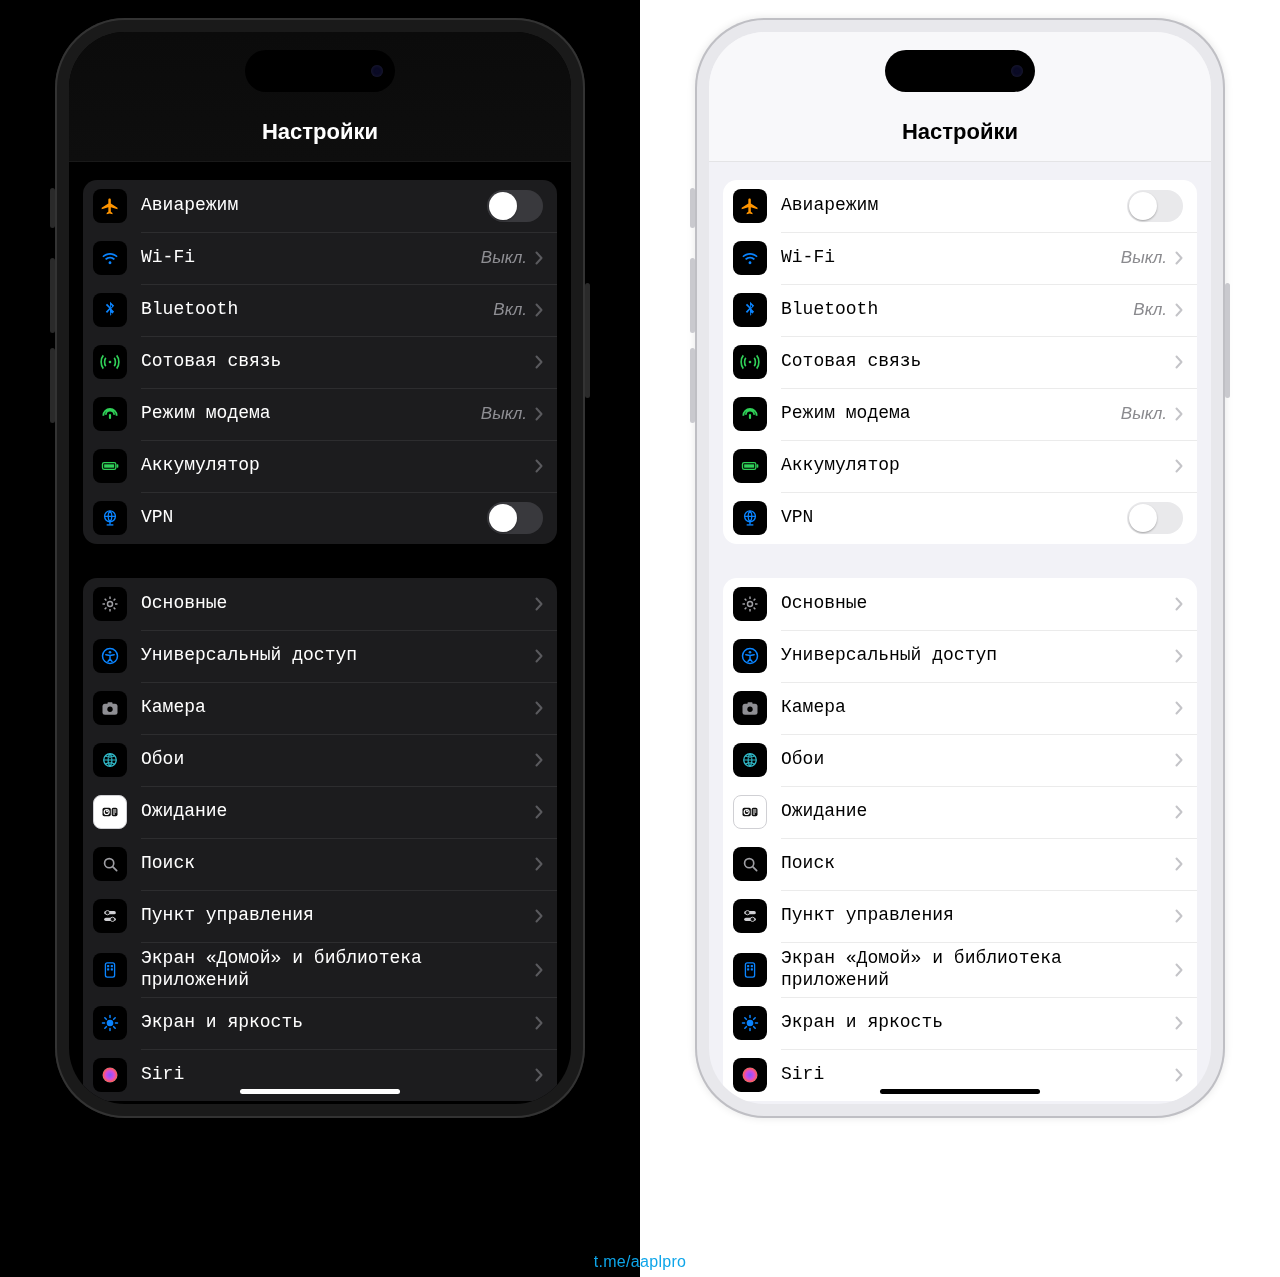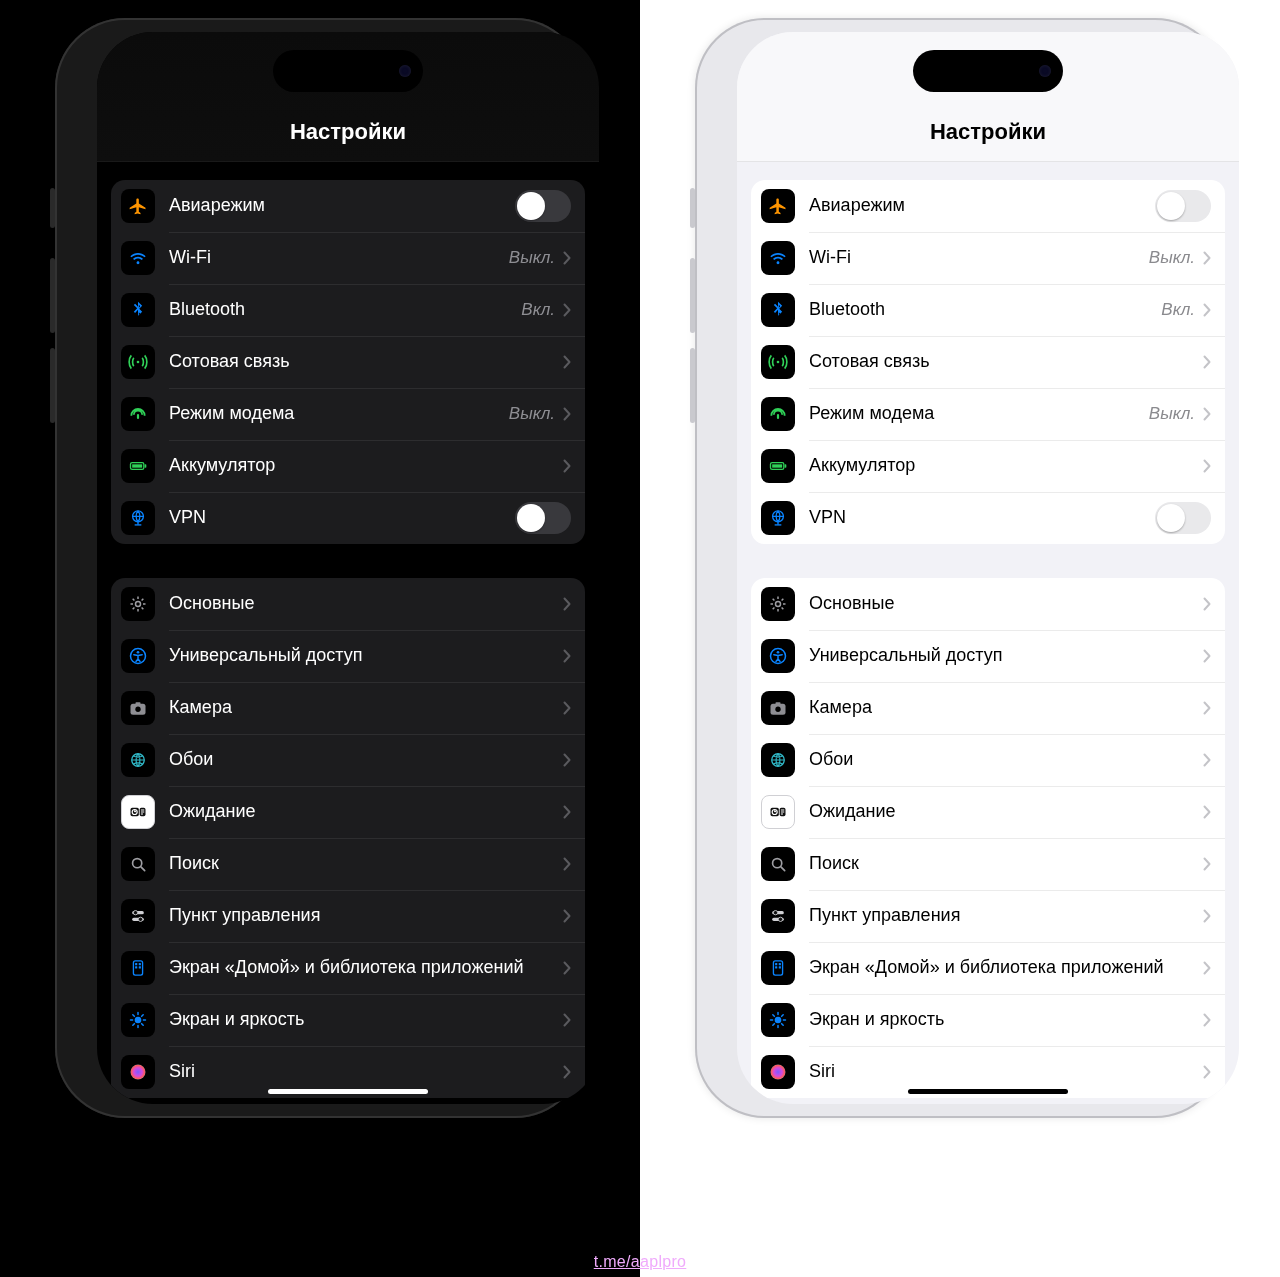--- a/index.html
+++ b/index.html
@@ -32,21 +32,20 @@
   }
   .phone.dark-frame { background: #1a1a1a; box-shadow: inset 0 0 0 2px #333; }
   .phone.light-frame { background: #e8e8ec; box-shadow: inset 0 0 0 2px #bfbfc4, 0 0 8px rgba(0,0,0,.1); }
 
   .screen {
     width: 100%;
     height: 100%;
     border-radius: 56px;
     overflow: hidden;
     position: relative;
-    margin-left: 28px;
   }
   .dark .screen { background: #000; color: #fff; }
   .light .screen { background: #f2f2f7; color: #000; }
 
   
   .island {
     position: absolute;
     top: 18px;
     left: 50%;
     transform: translateX(-50%);
@@ -129,20 +128,21 @@
     display: flex;
     align-items: center;
     justify-content: center;
   }
   .icon-box svg { width: 20px; height: 20px; display:block; }
 
   .label {
     flex: 1;
     font-size: 18px;
     line-height: 1.2;
+    font-family: Liberation Mono, monospace;
   }
 
   .detail {
     font-size: 17px;
     margin-right: 8px;
     font-style: italic;
   }
   .dark .detail { color: #8e8e93; }
   .light .detail { color: #8a8a8e; }
 
@@ -186,24 +186,23 @@
   }
   .dark .home-ind { background: #fff; }
   .light .home-ind { background: #000; }
 
   .watermark {
     position: absolute;
     bottom: 6px;
     left: 50%;
     transform: translateX(-50%);
     font-size: 16px;
-    color: #f0abfc;
+    color: #0ea5e9;
     font-weight: 500;
     letter-spacing: .3px;
-    text-decoration: underline;
   }
 </style>
 </head>
 <body>
 
 <div class="half dark-bg">
   <div class="phone dark-frame dark">
     <span class="sidebtn sb-l1"></span>
     <span class="sidebtn sb-l2"></span>
     <span class="sidebtn sb-l3"></span>

